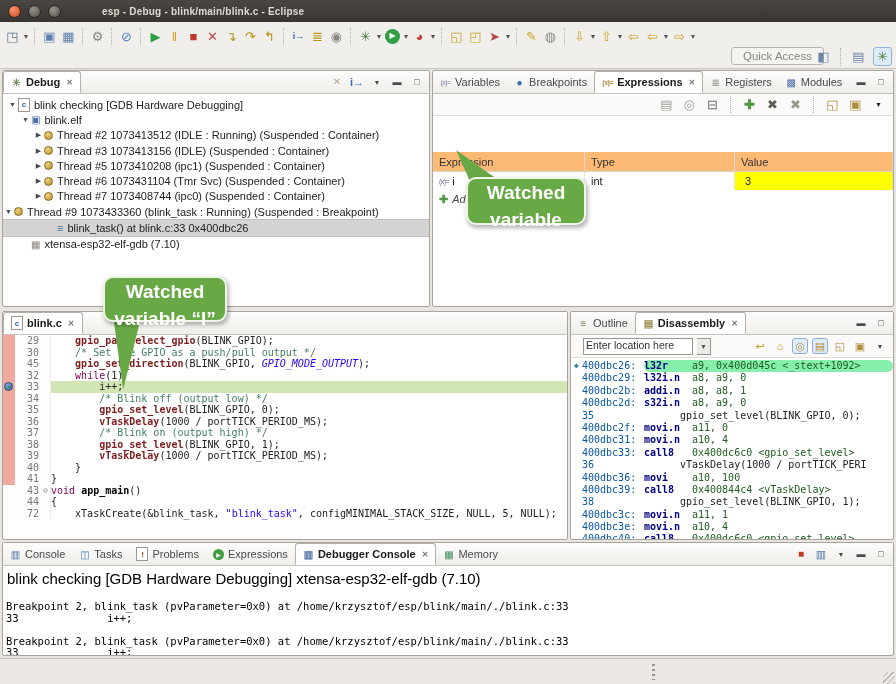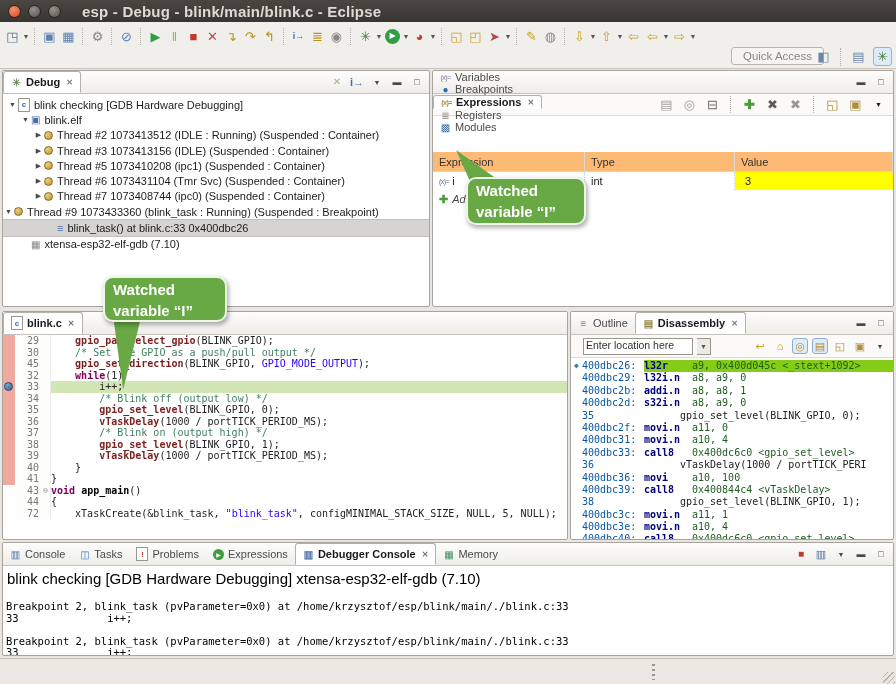--- a/index.html
+++ b/index.html
@@ -7,21 +7,21 @@
     width:896px;height:684px;position:relative;overflow:hidden;
     background:#e9e6e2;font-family:"Liberation Sans",sans-serif;font-size:11px;color:#222;
     -webkit-font-smoothing:antialiased;
   }
   
   .titlebar{position:absolute;left:0;top:0;right:0;height:22px;
     background:linear-gradient(#4a4743,#383532);display:flex;align-items:center;padding:0 8px;gap:7px;}
   .winbtn{width:13px;height:13px;border-radius:50%;background:radial-gradient(circle at 35% 30%,#97928b,#55524d);
     border:1px solid #26241f;box-sizing:border-box;}
   .winbtn.close{background:radial-gradient(circle at 35% 30%,#f2926c,#d04a22);}
-  .titletext{color:#dfdbd3;font-weight:bold;font-size:15px;margin-left:14px;letter-spacing:.2px;}
+  .titletext{color:#dfdbd3;font-weight:bold;font-size:10px;margin-left:34px;letter-spacing:.2px;}
   
   .toolbar{position:absolute;left:0;top:22px;right:0;height:46px;background:#f1efec;border-bottom:1px solid #c9c5be;}
   .tb-row{display:flex;align-items:center;height:26px;padding:1px 3px 0 3px;}
   .gi{display:inline-flex;align-items:center;justify-content:center;width:19px;height:19px;font-size:13px;line-height:1;}
   .gi.small-txt{font-size:9px;font-weight:bold;}
   .tb-dd{font-size:7px;color:#5a5650;width:8px;text-align:center;}
   .tb-sep{width:1px;height:17px;border-left:1px dotted #b4afa7;margin:0 4px;}
   .run-circle{background:#2f9e44;color:#fff !important;border-radius:50%;width:15px;height:15px;font-size:8px;margin:2px;}
   .quick-access{position:absolute;right:72px;top:25px;border:1px solid #b9b5ae;border-radius:3px;
     padding:2px 11px;color:#8a867f;background:#f5f4f1;font-size:11.5px;}
@@ -67,53 +67,53 @@
   .xicon{font-size:7px;color:#6a6a8a;margin:0 3px 0 6px;letter-spacing:-0.5px;}
   
   .code{font-family:"DejaVu Sans Mono","Liberation Mono",monospace;font-size:10px;line-height:11.5px;}
   .cl{display:flex;height:11.5px;white-space:pre;}
   .cl .ann{width:12px;flex:none;position:relative;}
   .cl .ann.salmon{background:#efa99e;}
   .cl .num{width:24px;flex:none;text-align:right;color:#787878;background:#fdfdfc;padding-right:2px;}
   .cl .fold{width:9px;flex:none;color:#8a8a8a;font-size:8px;text-align:center;background:#fdfdfc;border-right:1px solid #ececec;}
   .cl .src{flex:1;}
   .cl .src.curline{background:#d2e5b4;}
-  .kw{color:#7f0055;font-weight:bold;}
+  .kw{color:#7f0055;font-weight:normal;}
   .cm{color:#3f7f5f;}
   .fn{color:#7b1f1f;font-weight:bold;}
-  .en{color:#2a00ff;}
+  .en{color:#2a00ff;font-style:italic;}
   .st{color:#2a00ff;}
   .df{font-weight:bold;color:#000;}
   .bpicon{position:absolute;left:1px;top:1px;width:9px;height:9px;border-radius:50%;
     background:radial-gradient(circle at 35% 30%,#7fa8dd,#2f5f9e);border:1px solid #24497c;box-sizing:border-box;}
   .bparrow{position:absolute;left:4px;top:0px;color:#3f8f3f;font-size:8px;font-weight:bold;}
   
   .dis-toolbar{height:22px;border-bottom:1px solid #e0ddd7;display:flex;align-items:center;gap:4px;padding:0 5px 0 12px;background:#fbfaf9;}
   .loc-combo{width:104px;height:15px;border:1px solid #9a968e;background:#fff;color:#333;
     font-size:10.5px;padding:0 2px;overflow:hidden;white-space:nowrap;}
   .combo-btn{width:13px;height:15px;border:1px solid #9a968e;border-left:none;background:#eceae6;
     font-size:7px;display:flex;align-items:center;justify-content:center;color:#555;}
   .dis{font-family:"DejaVu Sans Mono","Liberation Mono",monospace;font-size:10px;line-height:12.4px;padding-top:2px;}
   .dl{display:flex;height:12.4px;white-space:pre;}
   .dl .g{width:11px;flex:none;color:#3a7f9e;font-size:8px;text-align:center;}
   .dl .addr{color:#0a57a4;flex:none;width:62px;}
   .dl .body{flex:1;}
-  .dl .body.cur{background:#84cc16;}
+  .dl .body.cur{background:#86efac;border-radius:6px;}
   .op{color:#000080;font-weight:bold;display:inline-block;width:48px;}
   .args{color:#1f5c1f;}
   .srcnum{color:#0a57a4;}
   
   .con-proc{font-size:15px;color:#000;padding:4px 4px 0 4px;}
   .con-text{font-family:"DejaVu Sans Mono","Liberation Mono",monospace;font-size:10.5px;line-height:11.5px;
     padding:14px 4px 0 3px;white-space:pre;color:#000;}
   .con-text div{min-height:11.5px;}
   
   .callout{position:absolute;background:#68a845;border:2px solid #eef6e7;border-radius:10px;
-    box-shadow:1.5px 2.5px 4px rgba(0,0,0,.3);color:#fff;font-weight:bold;font-size:15px;
-    line-height:1.4;z-index:50;padding:1px 8px;box-sizing:border-box;}
+    box-shadow:1.5px 2.5px 4px rgba(0,0,0,.3);color:#fff;font-weight:bold;font-size:19px;
+    text-align:center;line-height:1.4;z-index:50;padding:1px 8px;box-sizing:border-box;}
   .tail{position:absolute;background:#68a845;z-index:49;}
   
   .statusbar{position:absolute;left:0;right:0;top:658px;height:26px;background:#ebe8e4;border-top:1px solid #c6c2bb;}
   .gripdots{position:absolute;left:652px;top:5px;width:3px;height:16px;
     background:repeating-linear-gradient(#9a968e 0 2px,transparent 2px 5px);}
   .corner{position:absolute;right:1px;bottom:1px;width:12px;height:12px;
     background:repeating-linear-gradient(135deg,transparent 0 3px,#b5b1a9 3px 4px);}
 </style>
 </head>
 <body>
@@ -249,21 +249,21 @@
       <div class="trow" style="padding-left: 17px;">
         <span class="arrow"></span>
         <span class="ric" style="color: rgb(138, 134, 128); font-size: 10px;">▦</span>
         <span>xtensa-esp32-elf-gdb (7.10)</span>
       </div>
     </div>
 </div>
 
 <div class="panel" style="left:432px;top:70px;width:462px;height:237px;">
   <div class="tabbar">
-    <span class="tabs-holder" id="expr-tabs" style="display:flex;flex-direction:column;">
+    <span class="tabs-holder" id="expr-tabs" style="display:flex;">
         <div class="tab">
           <span class="ticon-glyph tiny" style="color: rgb(122, 122, 154);">(x)=</span>
           <span class="tlabel">Variables</span>
         </div>
         <div class="tab">
           <span class="ticon-glyph" style="color: rgb(47, 107, 181);">●</span>
           <span class="tlabel">Breakpoints</span>
         </div>
         <div class="tab active">
           <span class="ticon-glyph tiny" style="color: rgb(176, 140, 62);">(x)=</span>

